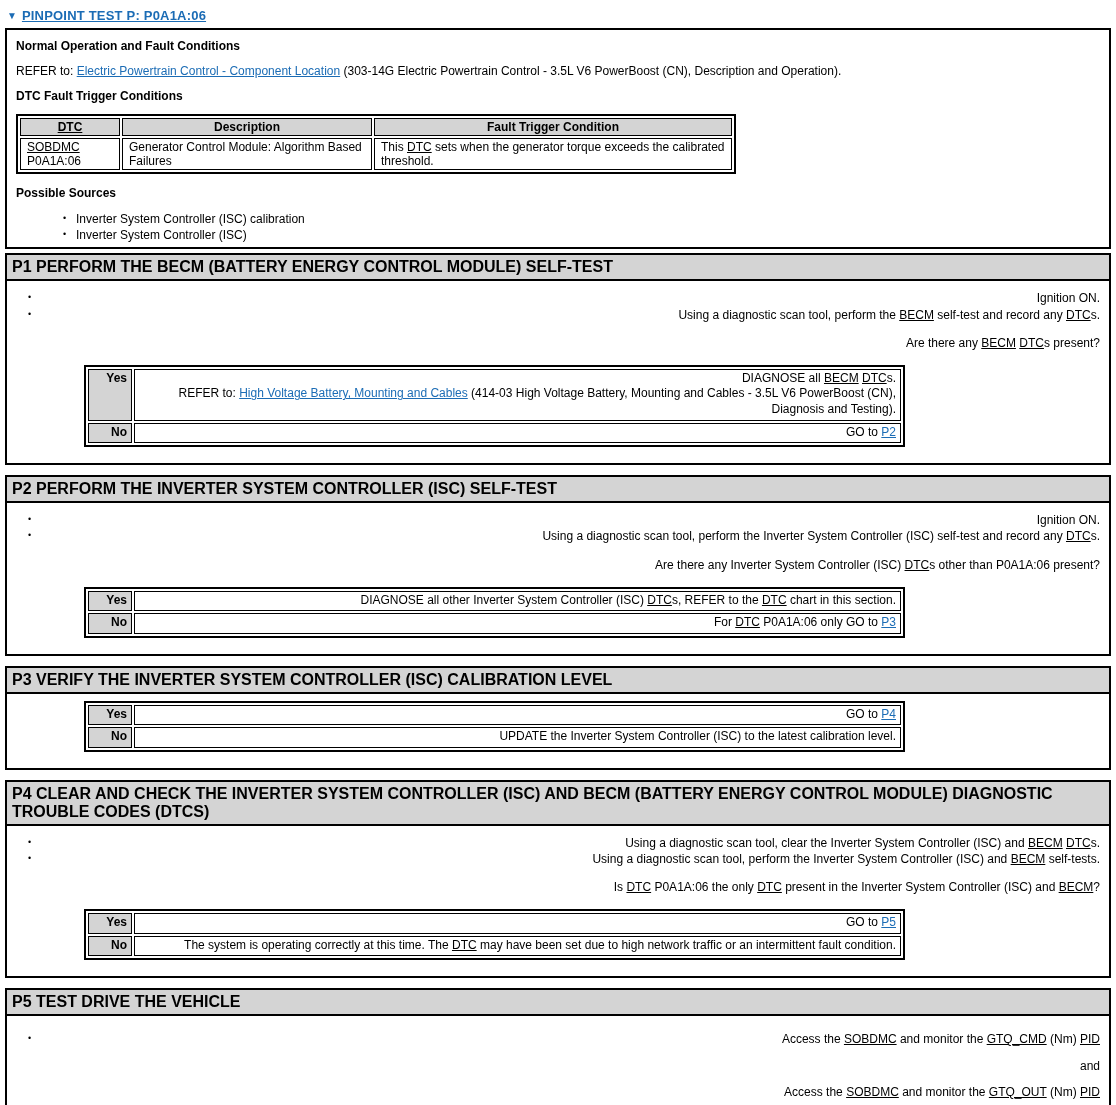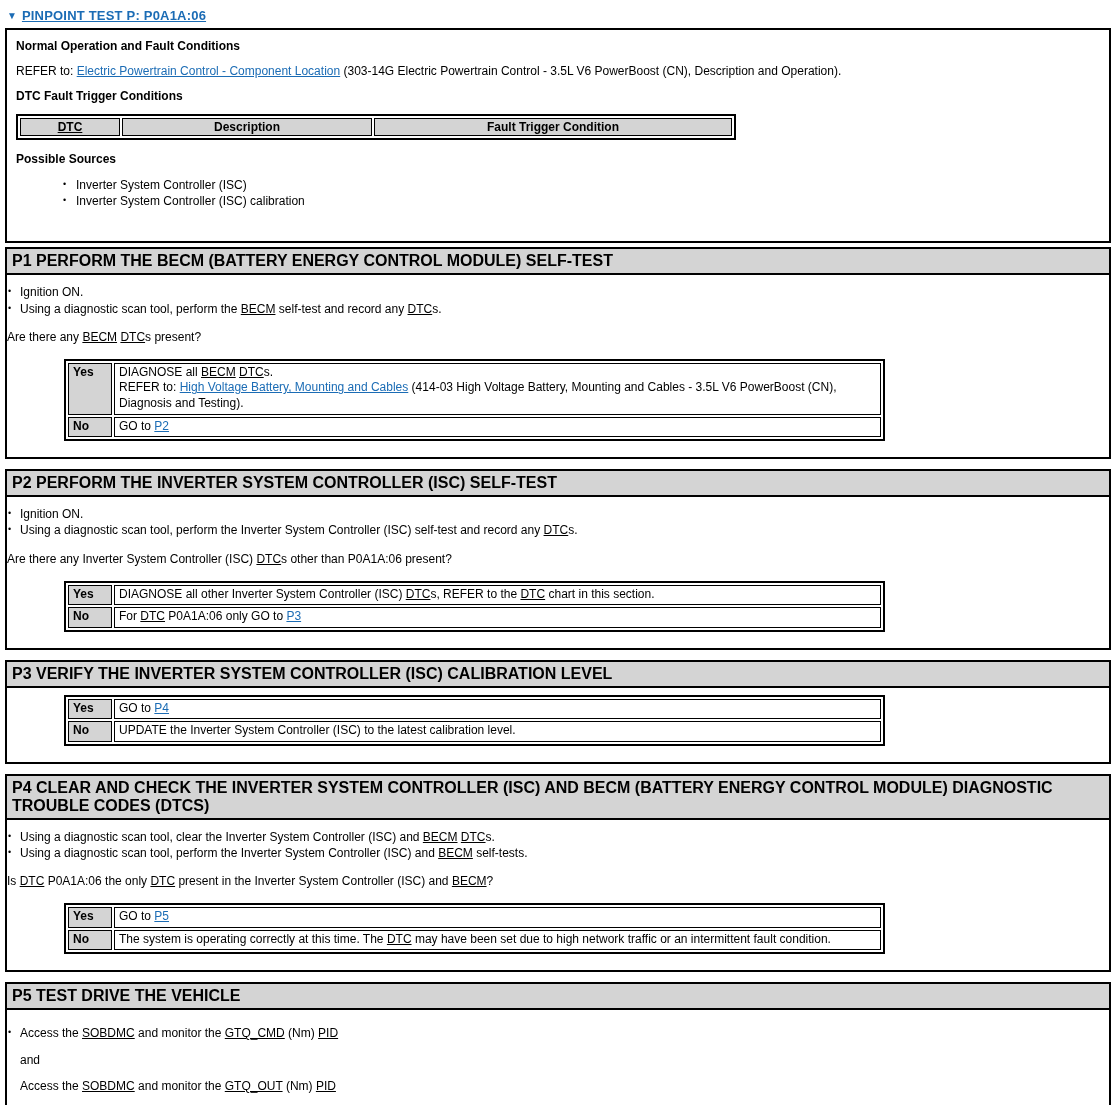--- a/index.html
+++ b/index.html
@@ -10,24 +10,24 @@
   html,body{margin:0;padding:0;background:#fff;}
   body{
     font-family:"Liberation Sans","DejaVu Sans",sans-serif;
     font-size:12px;color:#000;width:1116px;
   }
   .page{position:relative;width:1116px;min-height:1105px;padding:6px 5px 10px 5px;}
   .title-row{display:flex;align-items:center;gap:5px;margin:2px 0 5px 2px;}
   .tri{color:var(--link-color);font-size:10px;line-height:1;}
   .title-link{color:var(--link-color);font-weight:bold;text-decoration:underline;font-size:13px;letter-spacing:.2px;cursor:pointer;}
   .box{border:2px solid #000;background:#fff;}
-  .intro-box{padding:9px 9px 32px 9px;margin-bottom:4px;}
+  .intro-box{padding:9px 9px 4px 9px;margin-bottom:4px;}
   .step{margin-bottom:10px;}
   .step-header{background:var(--header-gray);border-bottom:2px solid #000;font-weight:bold;padding:3px 5px;font-size:16px;}
-  .step-body{padding:7px 9px 16px 0;}
+  .step-body{padding:7px 9px 16px 20px;text-align:right;}
   .para{margin:0 0 11px 0;}
   .bold{font-weight:bold;}
   .u{text-decoration:underline;}
   .lnk{color:var(--link-color);text-decoration:underline;cursor:pointer;}
   
   table{border-collapse:separate;border-spacing:2px;}
   .dtc-table{border:2px solid #000;margin:2px 0 12px 0;}
   .dtc-table th{background:var(--header-gray);font-weight:bold;text-align:center;border:1px solid #000;padding:1px 6px;}
   .dtc-table td{border:1px solid #000;padding:1px 6px;background:#fff;}
   .col-dtc{width:100px;}
@@ -63,27 +63,32 @@
     <p class="para"><span>REFER to: </span><span class="lnk">Electric Powertrain Control - Component Location</span><span> (303-14G Electric Powertrain Control - 3.5L V6 PowerBoost (CN), Description and Operation).</span></p>
     <p class="para bold">DTC Fault Trigger Conditions</p>
 
     <table class="dtc-table">
       <tbody>
           <tr>
         <th class="col-dtc"><span class="u">DTC</span></th>
         <th class="col-desc"><span>Description</span></th>
         <th class="col-cond"><span>Fault Trigger Condition</span></th>
       </tr>
+      <tr>
+        <td><span class="u">SOBDMC</span><span> P0A1A:06</span></td>
+        <td><span>Generator Control Module: Algorithm Based Failures</span></td>
+        <td><span>This </span><span class="u">DTC</span><span> sets when the generator torque exceeds the calibrated threshold.</span></td>
+      </tr>
     </tbody>
       </table>
 
     <p class="para bold">Possible Sources</p>
     <ul class="blist indented">
+      <li><span>Inverter System Controller (ISC) calibration</span></li>
       <li><span>Inverter System Controller (ISC)</span></li>
-      <li><span>Inverter System Controller (ISC) calibration</span></li>
     </ul>
   </div>
 
   <div class="box step">
     <div class="step-header">P1 PERFORM THE BECM (BATTERY ENERGY CONTROL MODULE) SELF-TEST</div>
     <div class="step-body">
       <ul class="blist">
         <li><span>Ignition ON.</span></li>
         <li><span>Using a diagnostic scan tool, perform the </span><span class="u">BECM</span><span> self-test and record any </span><span class="u">DTC</span><span>s.</span></li>
       </ul>

